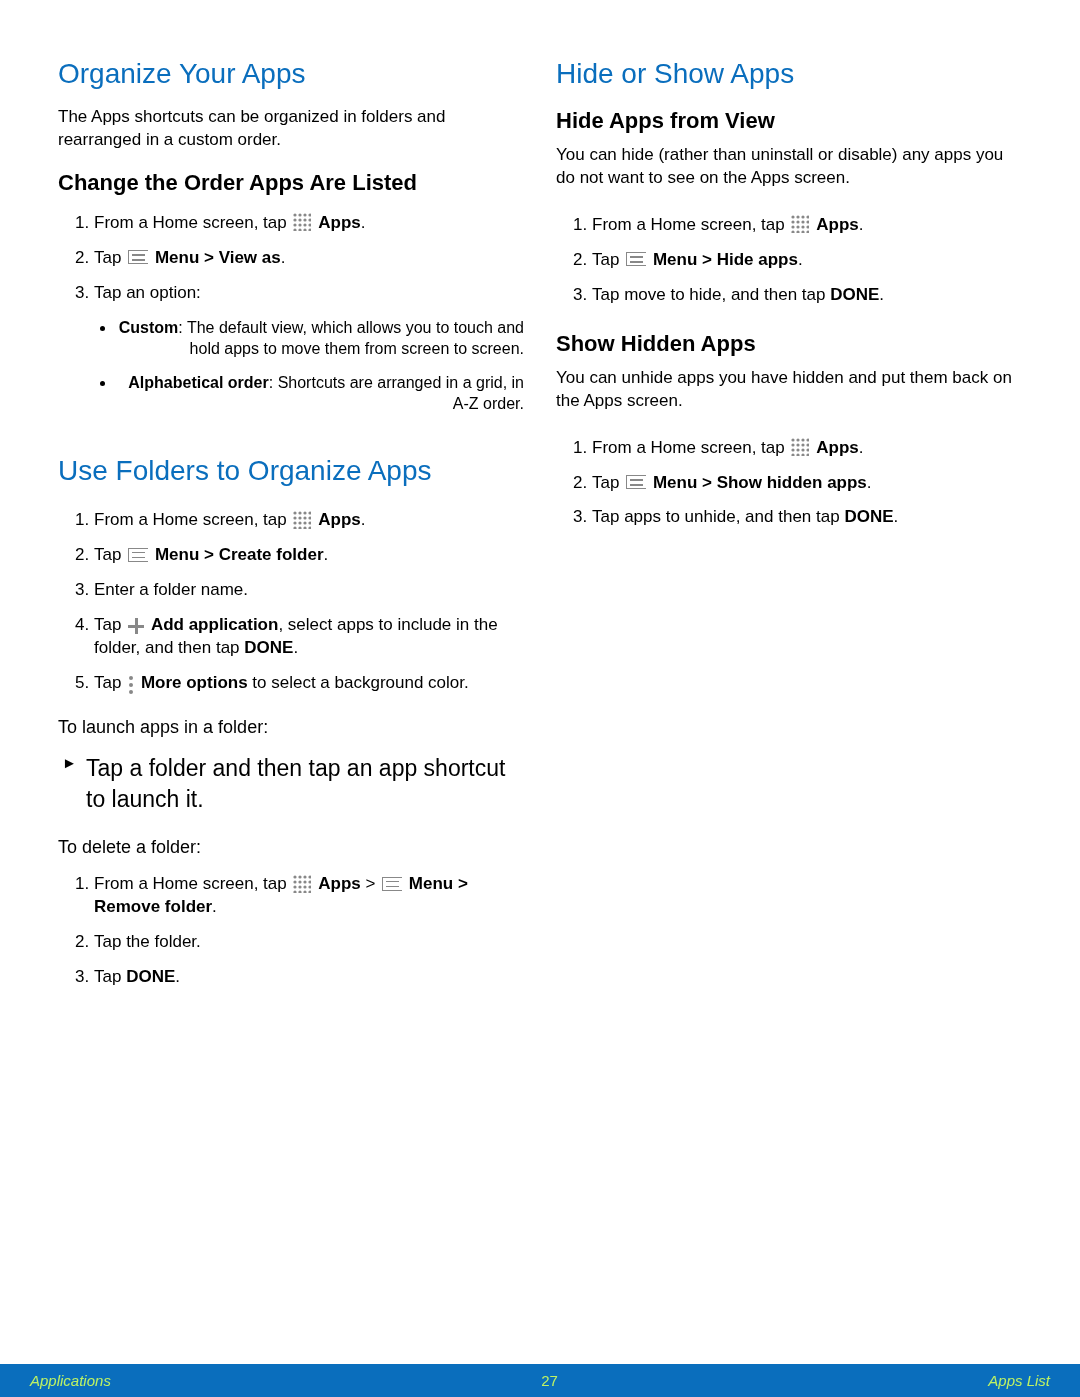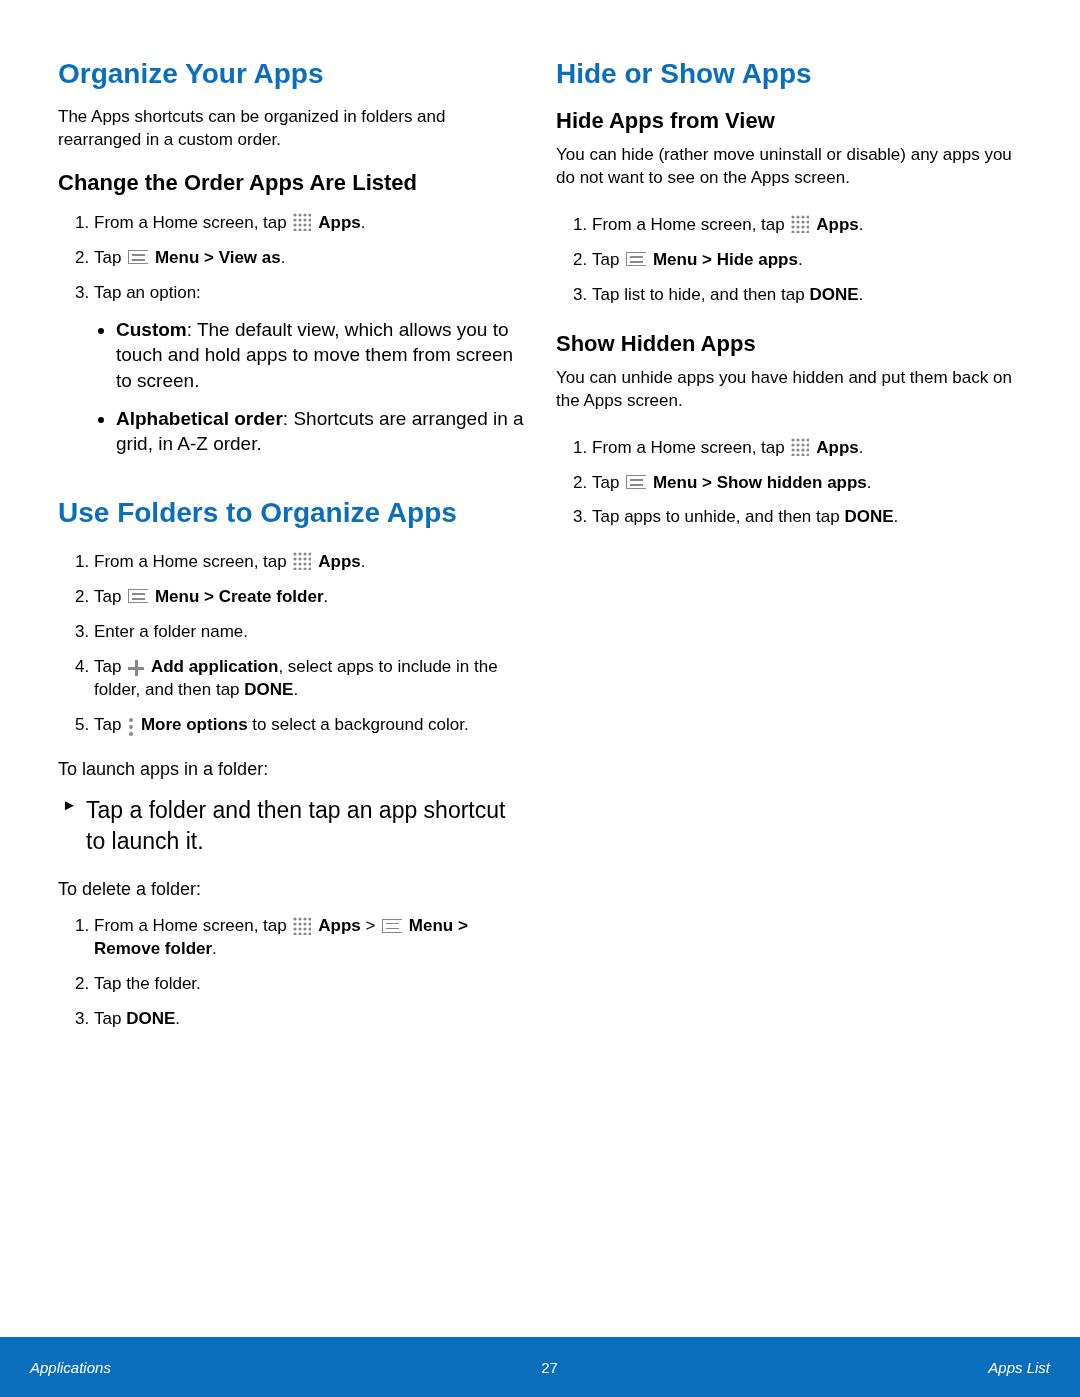--- a/index.html
+++ b/index.html
@@ -15,21 +15,21 @@
     padding: 58px 58px 0 58px;
     display: flex;
     gap: 32px;
   }
   .col {
     width: 50%;
   }
   h1 {
     color: #0a6ebd;
     font-size: 28px;
-    font-weight: 700;
+    font-weight: 400;
     margin-bottom: 16px;
     letter-spacing: 0px;
   }
   h2 {
     color: #000000;
     font-size: 22px;
     font-weight: 700;
     margin-top: 18px;
     margin-bottom: 10px;
   }
@@ -47,23 +47,24 @@
     font-size: 17px;
     line-height: 1.35;
     padding: 6px 0;
   }
   ul.bullet {
     list-style: disc;
     padding-left: 22px;
     margin-top: 6px;
   }
   ul.bullet > li {
-    font-size: 19px;
+    font-size: 16px;
     line-height: 1.35;
     padding: 6px 0;
+    text-align: right;
   }
   ul.arrow {
     list-style: none;
     padding-left: 4px;
     margin-bottom: 14px;
   }
   ul.arrow > li {
     font-size: 23px;
     line-height: 1.35;
     padding: 6px 0;
@@ -136,23 +137,23 @@
     background:#888;
     border-radius:50%;
     left:1px;
     top:0;
     box-shadow: 0 7px 0 #888, 0 14px 0 #888;
   }
 
   .footer {
     position: absolute;
     left: 0; right: 0; bottom: 0;
-    height: 60px;
+    height: 33px;
     background: #0a6ebd;
-    color: #ffffff;
+    color: #bef264;
     display: flex;
     align-items: center;
     justify-content: space-between;
     padding: 0 30px;
     font-size: 15px;
     font-style: italic;
   }
   .footer .center { font-style: normal; }
 </style>
 </head>
@@ -290,21 +291,21 @@
         <span>Tap </span><strong>DONE</strong>.
       </li>
     </ol>
 
   </div>
 
   <div class="col">
     <h1>Hide or Show Apps</h1>
 
     <h2>Hide Apps from View</h2>
-    <p class="intro">You can hide (rather move uninstall or disable) any apps you do not want to see on the Apps screen.</p>
+    <p class="intro">You can hide (rather than uninstall or disable) any apps you do not want to see on the Apps screen.</p>
     <ol>
       <li>
         <span>From a Home screen, tap</span>
         <span class="icon icon-apps"><svg viewBox="0 0 18 18">
               <g fill="#888">
                 <circle cx="2" cy="2" r="1.6"></circle>
                 <circle cx="7" cy="2" r="1.6"></circle>
                 <circle cx="12" cy="2" r="1.6"></circle>
                 <circle cx="17" cy="2" r="1.6"></circle>
                 <circle cx="2" cy="7" r="1.6"></circle>
@@ -322,21 +323,21 @@
               </g>
             </svg></span>
         <strong>Apps</strong>.
       </li>
       <li>
         <span>Tap</span>
         <span class="icon icon-menu"></span>
         <strong>Menu &gt; Hide apps</strong>.
       </li>
       <li>
-        <span>Tap list to hide, and then tap </span><strong>DONE</strong>.
+        <span>Tap move to hide, and then tap </span><strong>DONE</strong>.
       </li>
     </ol>
 
     <h2>Show Hidden Apps</h2>
     <p class="intro">You can unhide apps you have hidden and put them back on the Apps screen.</p>
     <ol>
       <li>
         <span>From a Home screen, tap</span>
         <span class="icon icon-apps"><svg viewBox="0 0 18 18">
               <g fill="#888">

